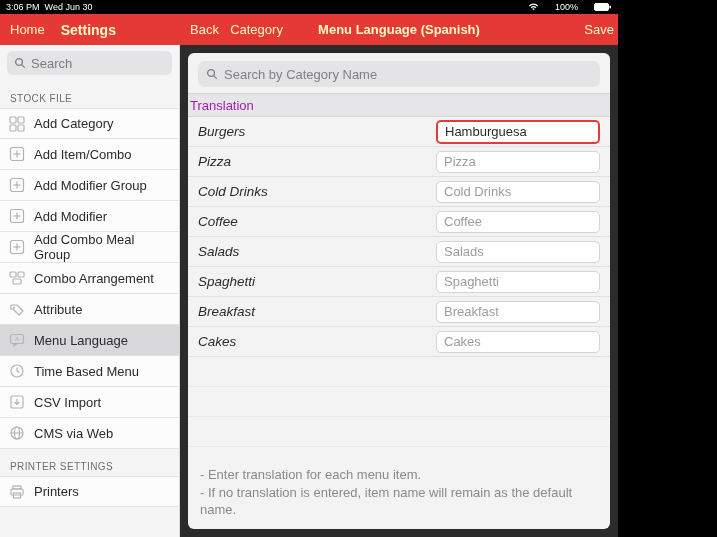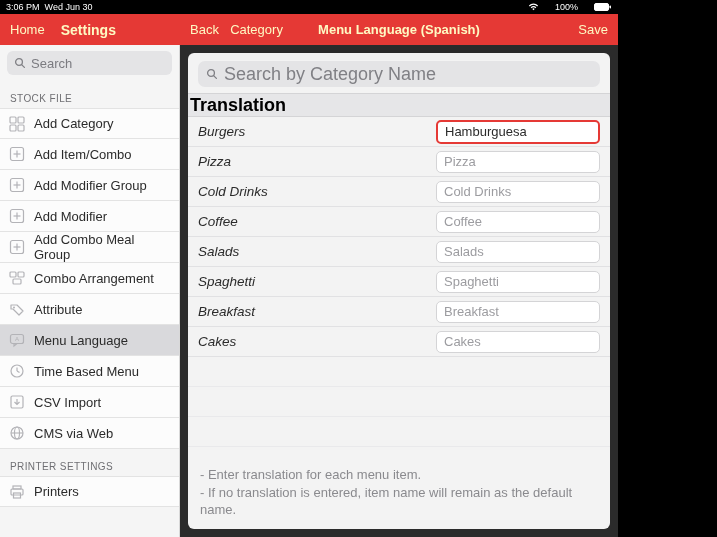--- a/index.html
+++ b/index.html
@@ -14,21 +14,21 @@
 
   
   .header { height: 31px; background: #e53935; color: #fef9c3; display: flex; align-items: center; font-size: 13px; }
   .header .hcell { display: flex; align-items: center; }
   .header .hleft { width: 180px; padding-left: 10px; gap: 16px; }
   .header .hleft .home { font-weight: 400; }
   .header .hleft .settings { font-weight: 700; font-size: 14px; }
   .header .hmain { flex: 1; display: flex; align-items: center; position: relative; }
   .header .back { position: absolute; left: 10px; display: flex; align-items: center; gap: 2px; }
   .header .title { flex: 1; text-align: center; font-weight: 600; }
-  .header .save { position: absolute; right: 10px; }
+  .header .save { position: absolute; right: 4px; }
 
   
   .body { flex: 1; display: flex; min-height: 0; }
 
   
   .sidebar { width: 180px; background: #f5f5f5; display: flex; flex-direction: column; border-right: 1px solid #d8d8d8; }
   .searchwrap { padding: 6px 7px; }
   .search { display: flex; align-items: center; height: 24px; background: #e4e4e6; border-radius: 6px; padding: 0 7px; color: #7b7b80; font-size: 13px; gap: 5px; }
   .search input { border: none; background: transparent; outline: none; flex:1; font-size: 13px; color: #333; }
   .search input::placeholder { color: #7b7b80; }
@@ -38,26 +38,26 @@
   .menuitem { display: flex; align-items: center; height: 31px; padding: 0 8px; gap: 8px; font-size: 13px; color: #2b2b2b; border-bottom: 1px solid #e3e3e3; background: #fcfcfc; cursor: pointer; }
   .menuitem .icon { width: 18px; height: 18px; flex: 0 0 18px; color: #b3b3b7; display:flex; align-items:center; justify-content:center; }
   .menuitem.selected { background: #d9d9dc; }
   .menuitem:first-of-type { border-top: 1px solid #e3e3e3; }
 
   
   .main { flex: 1; background: #2b2b2b; padding: 8px; display: flex; flex-direction: column; min-height: 0; }
   .card { flex:1; background: #f3f3f3; border-radius: 6px; display: flex; flex-direction: column; overflow: hidden; }
   .cardpad { padding: 8px 10px 0 10px; }
   .catsearch { display: flex; align-items: center; height: 26px; background: #e4e4e6; border-radius: 7px; padding: 0 8px; color: #808085; font-size: 13px; gap: 6px; }
-  .catsearch input { border:none; background:transparent; outline:none; flex:1; font-size:18px; }
+  .catsearch input { border:none; background:transparent; outline:none; flex:1; font-size:13px; }
   .catsearch input::placeholder { color:#808085; }
 
   .colhead { display:flex; height:24px; align-items:center; background:#e6e6e8; margin-top:6px; border-top:1px solid #d4d4d6; border-bottom:1px solid #d4d4d6; }
   .colhead .c1 { width: 248px; padding-left: 10px; font-size:12.5px; font-weight:600; color:#3c3c3c; }
-  .colhead .c2 { flex:1; padding-left: 2px; font-size:18px; font-weight:700; color:#000000; }
+  .colhead .c2 { flex:1; padding-left: 2px; font-size:13px; font-weight:400; color:#a21caf; }
 
   .rows { flex:1; overflow:auto; background:#f3f3f3; }
   .row { display:flex; align-items:center; height:30px; border-bottom:1px solid #e1e1e3; padding: 0 10px 0 10px; }
   .row .name { width: 238px; font-size:13.5px; color:#2b2b2b;font-style:italic; }
   .row .trans { flex:1; }
   .row .trans input { width:100%; height:22px; border:1px solid #d4d4d6; border-radius:5px; background:#fff; padding:0 7px; font-size:13px; color:#2b2b2b; outline:none; }
   .row .trans input::placeholder { color:#9c9ca0; }
   .row.highlight .trans input { border:2px solid #e53935; height:24px; }
   .empty-rule { height:30px; border-bottom:1px solid #e9e9eb; }
 

